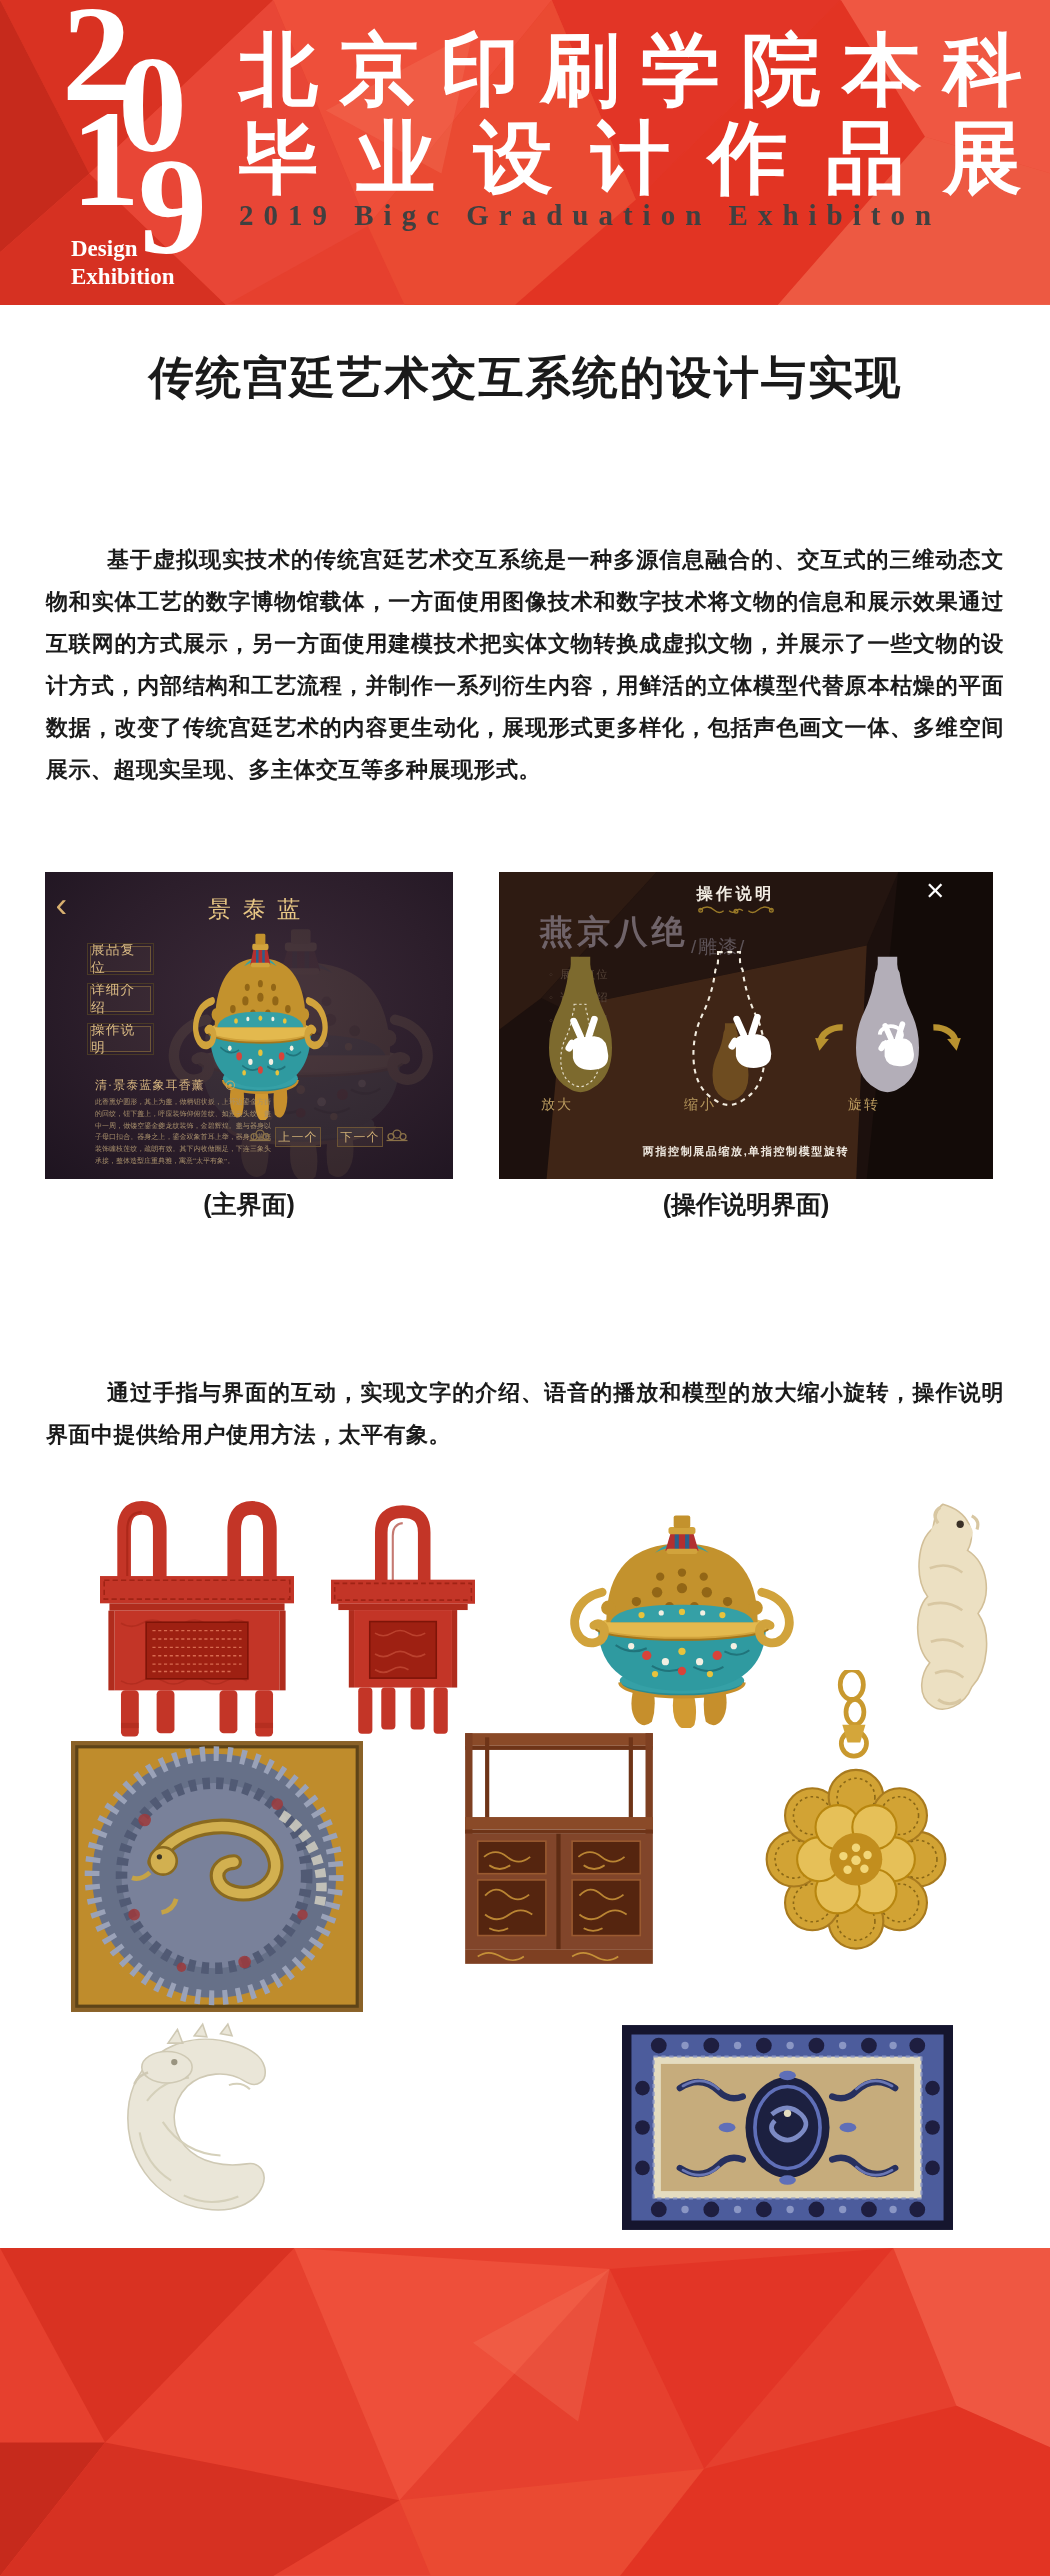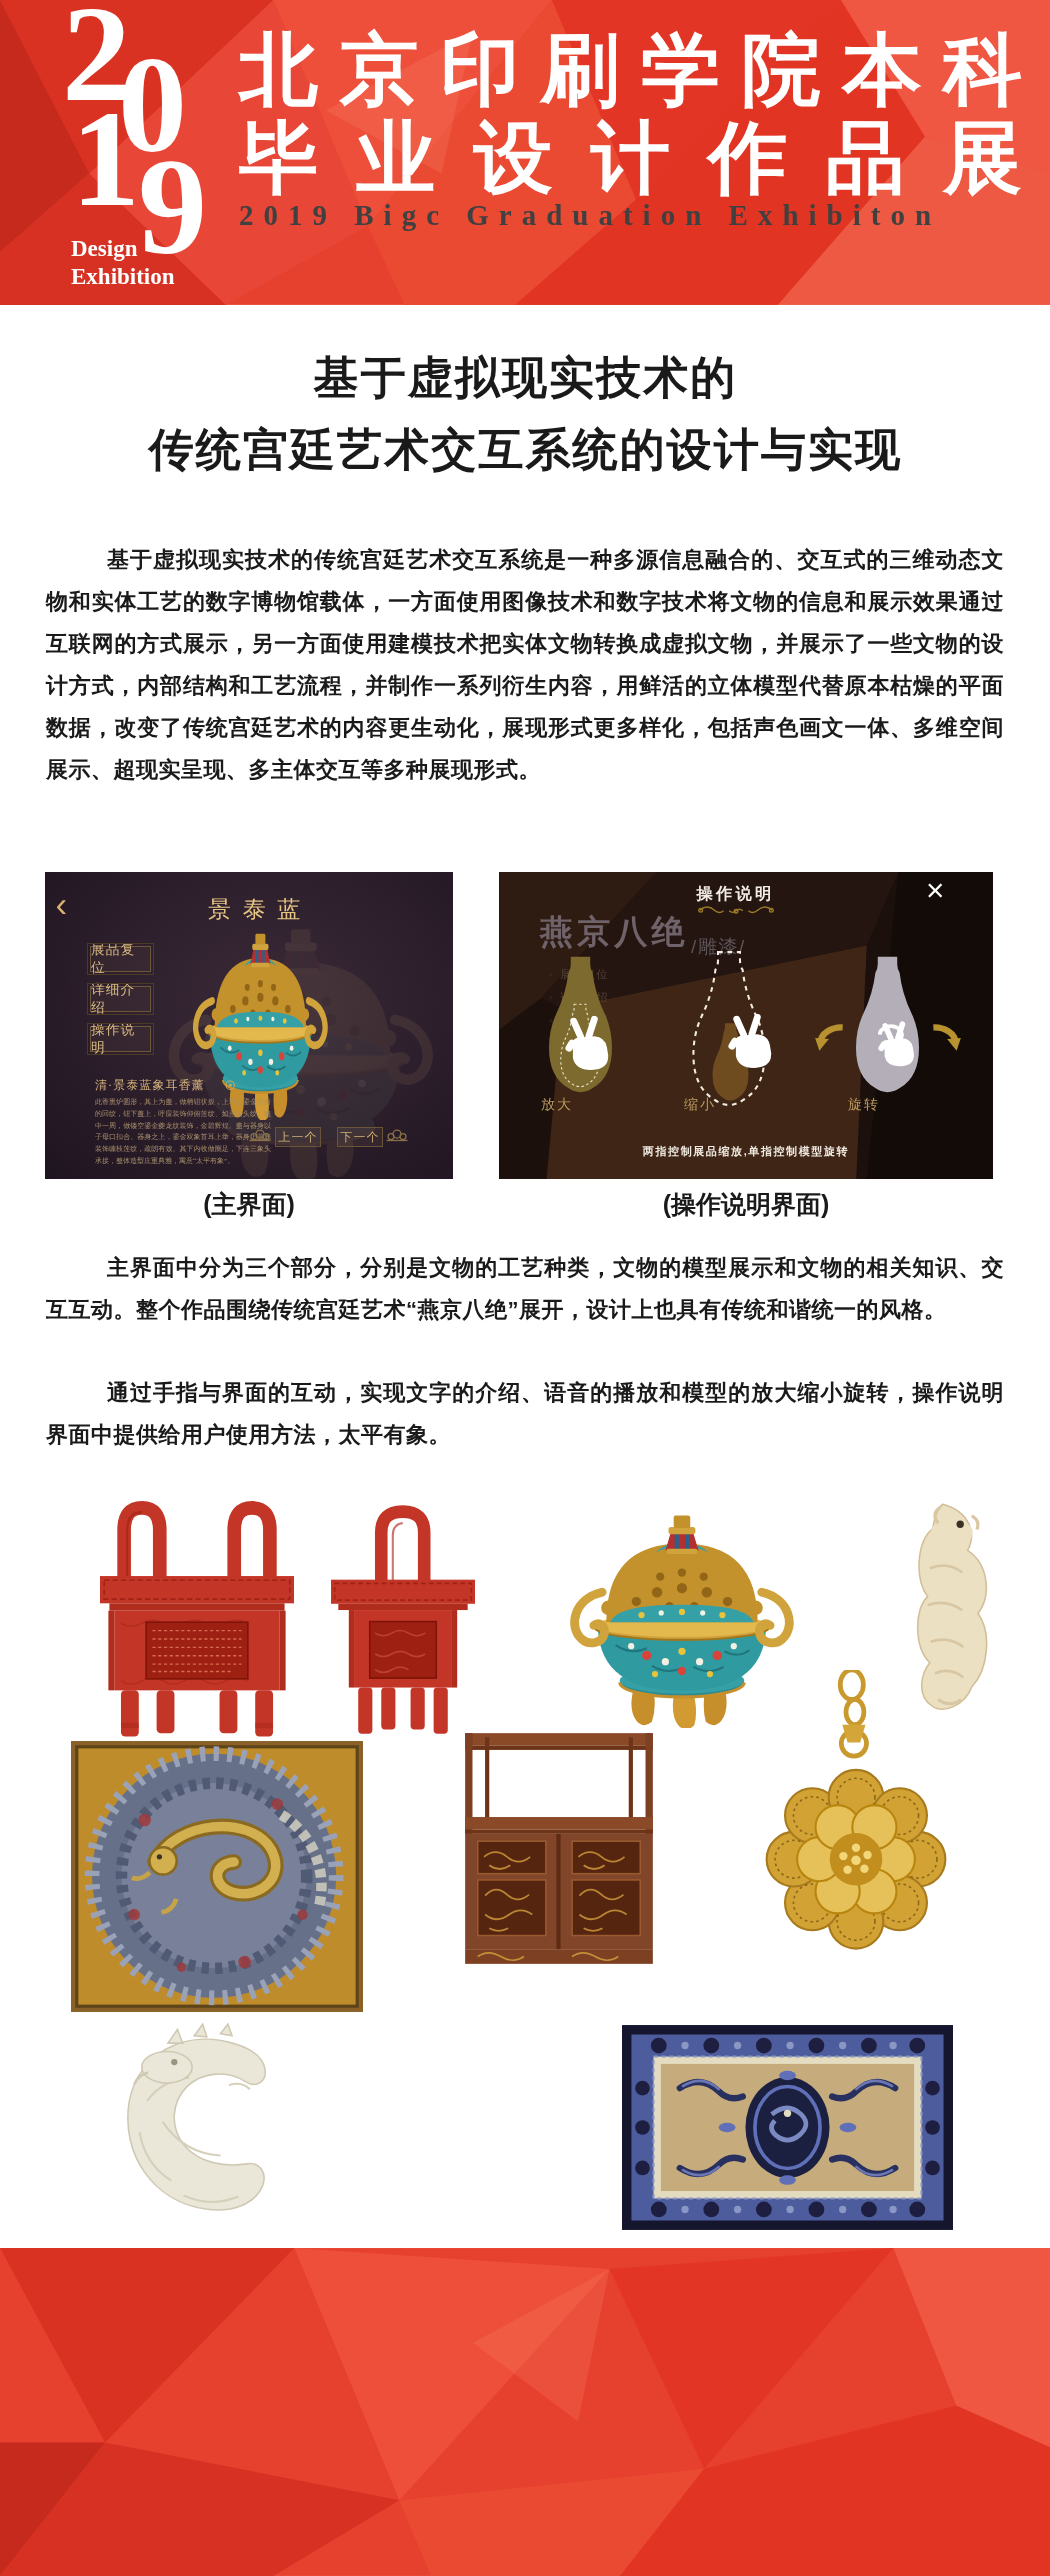--- a/index.html
+++ b/index.html
@@ -214,21 +214,20 @@
         <span>设</span>
         <span>计</span>
         <span>作</span>
         <span>品</span>
         <span>展</span>
       </div>
     <div class="enline">2019 Bigc Graduation Exhibiton</div>
   </header>
 
   <div class="worktitle">
-    <div>基于虚拟现实技术的</div>
     <div>传统宫廷艺术交互系统的设计与实现</div>
   </div>
 
   <p class="para" style="top:517px;">基于虚拟现实技术的传统宫廷艺术交互系统是一种多源信息融合的、交互式的三维动态文物和实体工艺的数字博物馆载体，一方面使用图像技术和数字技术将文物的信息和展示效果通过互联网的方式展示，另一方面使用建模技术把实体文物转换成虚拟文物，并展示了一些文物的设计方式，内部结构和工艺流程，并制作一系列衍生内容，用鲜活的立体模型代替原本枯燥的平面数据，改变了传统宫廷艺术的内容更生动化，展现形式更多样化，包括声色画文一体、多维空间展示、超现实呈现、多主体交互等多种展现形式。</p>
 
   <section class="shot shot1">
     <svg class="ghost" viewBox="0 0 480 440">
         <use href="#sym-burner"></use>
       </svg>
     <div class="back">‹</div>
@@ -313,21 +312,20 @@
     <svg class="abs" style="left:368px;top:141px;" width="51" height="56" viewBox="0 0 120 130">
       <path d="M30,50 a26,20 0 1 1 10,16" stroke="#ffffff" stroke-width="9" fill="none"></path>
       <use href="#sym-hand" x="18" y="18" width="100" height="108"></use>
     </svg>
     <div class="glabel" style="left:349px;width:79px;">旋转</div>
 
     <div class="tip">两指控制展品缩放,单指控制模型旋转</div>
   </section>
   <div class="cap" style="left:499px;width:494px;">(操作说明界面)</div>
 
-  <p class="para" style="top:1225px;">主界面中分为三个部分，分别是文物的工艺种类，文物的模型展示和文物的相关知识、交互互动。整个作品围绕传统宫廷艺术“燕京八绝”展开，设计上也具有传统和谐统一的风格。</p>
   <p class="para" style="top:1350px;">通过手指与界面的互动，实现文字的介绍、语音的播放和模型的放大缩小旋转，操作说明界面中提供给用户使用方法，太平有象。</p>
 
   <svg class="art" style="left:100px;top:1497px;" width="194" height="242" viewBox="0 0 370 460">
     <path d="M46,158 V62 q0,-42 34,-42 q34,0 34,42 V158" stroke="#c33527" stroke-width="26" fill="none"></path>
     <path d="M256,158 V62 q0,-42 34,-42 q34,0 34,42 V158" stroke="#c33527" stroke-width="26" fill="none"></path>
     <path d="M52,158 V62 q0,-34 28,-34" stroke="#9e2012" stroke-width="4" fill="none" opacity=".6"></path>
     <rect x="0" y="150" width="370" height="52" fill="#c33527"></rect>
     <rect x="8" y="158" width="354" height="36" fill="none" stroke="#a02315" stroke-width="3" stroke-dasharray="10 6"></rect>
     <rect x="18" y="202" width="334" height="14" fill="#b02c1d"></rect>
     <rect x="16" y="216" width="12" height="152" fill="#b02c1d"></rect>

